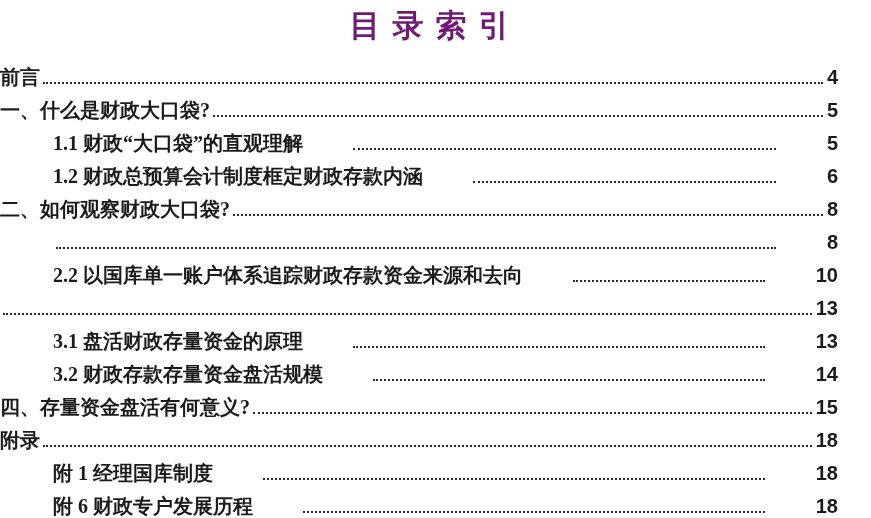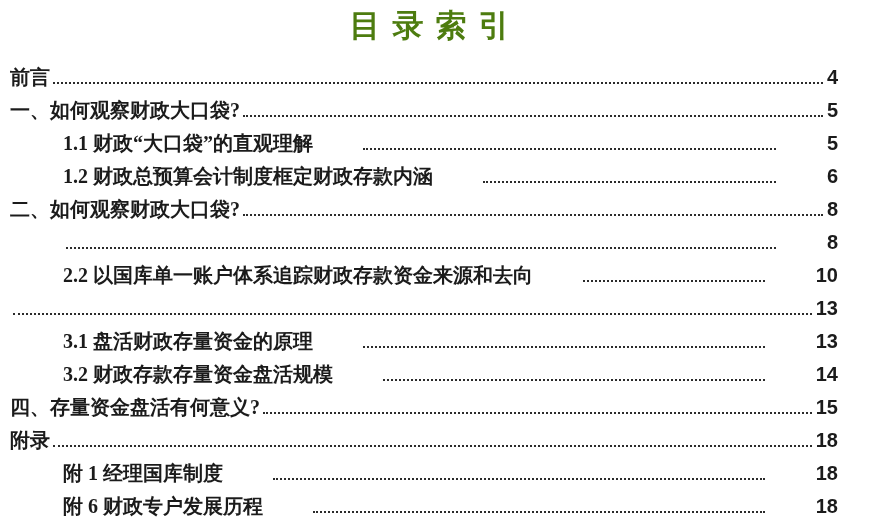--- a/index.html
+++ b/index.html
@@ -11,25 +11,25 @@
     overflow: hidden;
     font-family: "Liberation Serif", "DejaVu Serif", serif;
   }
   .doc-title {
     margin: 6px 0 0 0;
     text-align: center;
     font-size: 31px;
     line-height: 40px;
     font-weight: bold;
     letter-spacing: 12px;
-    color: #4d7c0f;
+    color: #701a75;
   }
   .toc {
     margin-top: 10px;
-    padding: 0 33px 0 10px;
+    padding: 0 33px 0 0;
   }
   .toc-row {
     display: flex;
     align-items: flex-end;
     height: 33px;
     font-size: 20px;
     font-weight: bold;
     color: #1b1b1b;
     cursor: pointer;
   }
@@ -58,21 +58,21 @@
 
 <div class="page">
   <h1 class="doc-title">目录索引</h1>
   <div class="toc" id="toc-list">
       <div class="toc-row">
         <span class="toc-label">前言</span>
         <span class="toc-leader"></span>
         <span class="toc-page">4</span>
       </div>
       <div class="toc-row">
-        <span class="toc-label">一、如何观察财政大口袋?</span>
+        <span class="toc-label">一、什么是财政大口袋?</span>
         <span class="toc-leader"></span>
         <span class="toc-page">5</span>
       </div>
       <div class="toc-row level-1">
         <span class="toc-label">1.1 财政“大口袋”的直观理解</span>
         <span class="toc-leader"></span>
         <span class="toc-page">5</span>
       </div>
       <div class="toc-row level-1">
         <span class="toc-label">1.2 财政总预算会计制度框定财政存款内涵</span>

